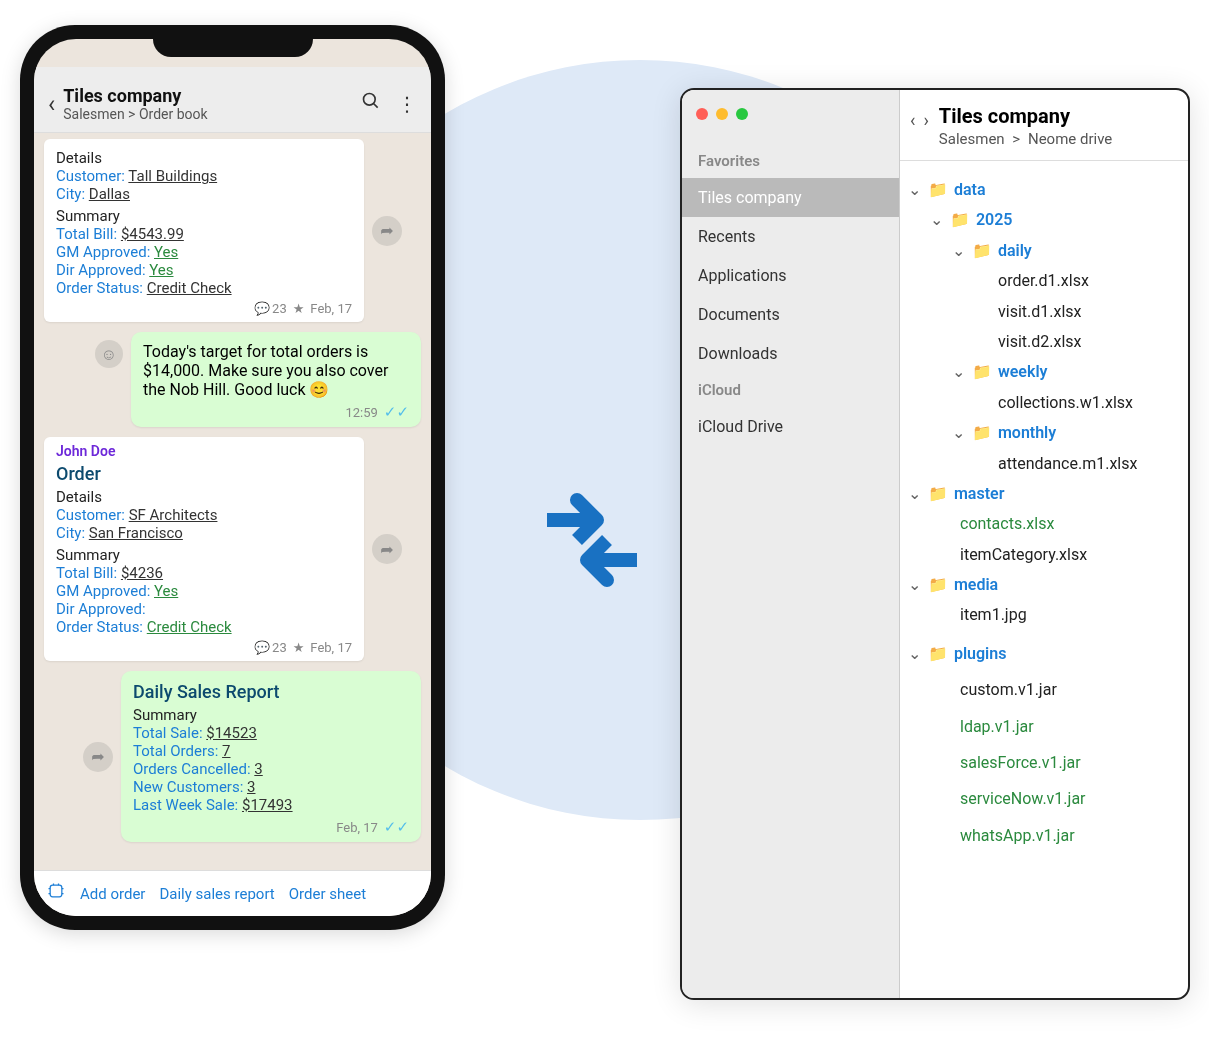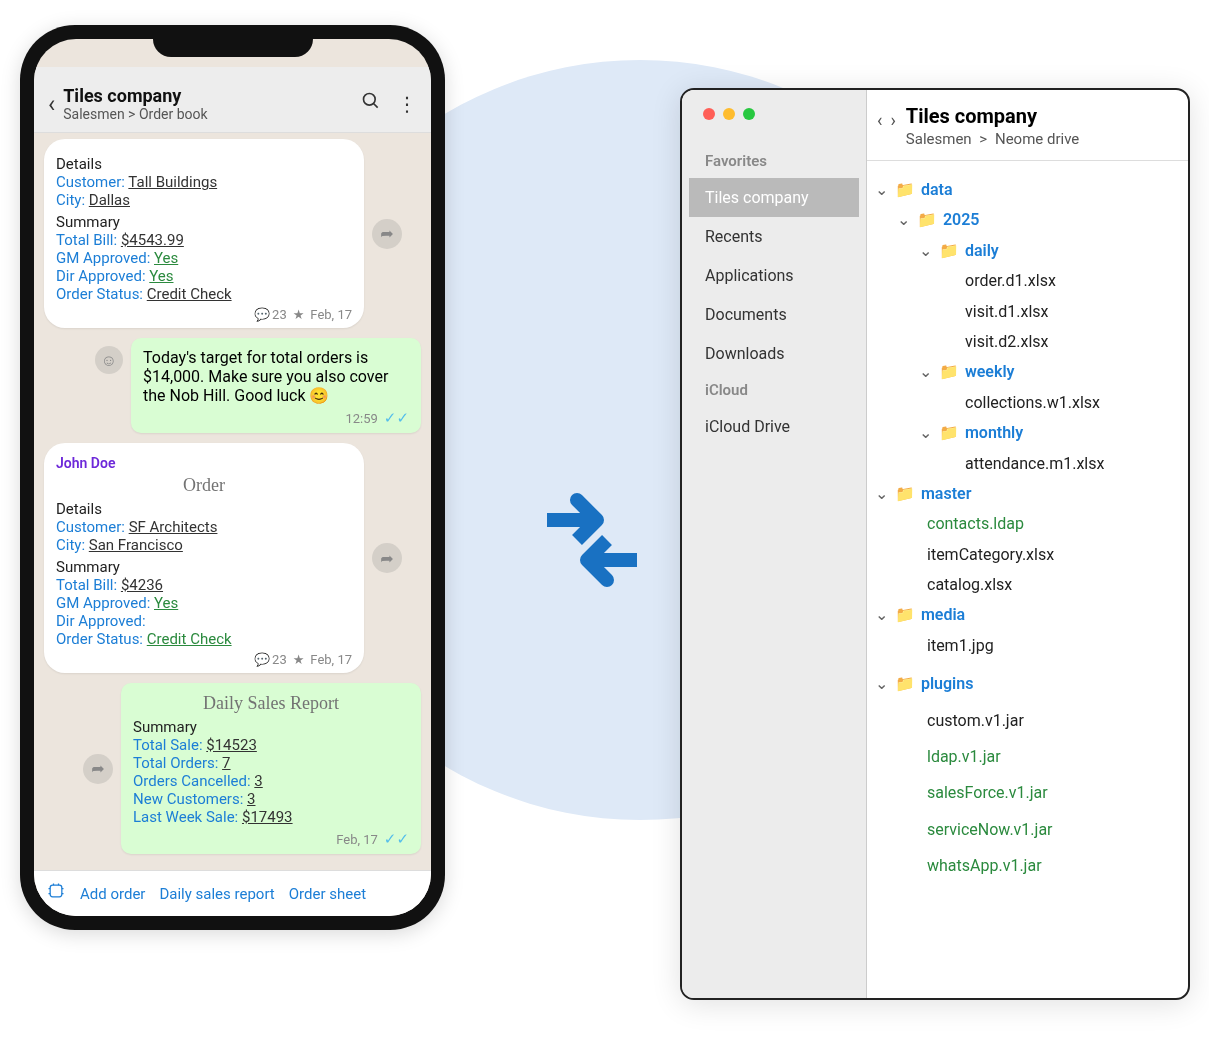--- a/index.html
+++ b/index.html
@@ -14,25 +14,25 @@
 
     .phone-header { background: #ededed; padding: 18px 14px 10px 14px; display: flex; align-items: center; gap: 8px; margin-top: 28px; border-bottom: 1px solid #ddd; }
     .phone-header .back { font-size: 24px; color: #333; cursor: pointer; }
     .phone-header .titles { flex: 1; }
     .phone-header .title { font-size: 18px; font-weight: 700; color: #111; }
     .phone-header .subtitle { font-size: 14px; color: #555; }
     .phone-header .search { font-size: 20px; color: #333; cursor: pointer; margin-right: 8px; }
     .phone-header .menu { font-size: 20px; color: #333; cursor: pointer; }
 
     .chat-area { flex: 1; overflow-y: auto; padding: 6px 10px; background: #ece5dd; }
-    .bubble-white { background: #fff; border-radius: 21px; padding: 12px 12px 6px 12px; margin-bottom: 10px; box-shadow: 0 1px 2px rgba(0,0,0,0.08); position: relative; max-width: 320px; }
+    .bubble-white { background: #fff; border-radius: 6px; padding: 6px 12px 6px 12px; margin-bottom: 10px; box-shadow: 0 1px 2px rgba(0,0,0,0.08); position: relative; max-width: 320px; }
     .bubble-green { background: #d9fdd3; border-radius: 10px; padding: 10px 12px 6px 12px; margin-bottom: 10px; box-shadow: 0 1px 2px rgba(0,0,0,0.08); position: relative; max-width: 290px; margin-left: auto; }
     .bubble-green-wide { background: #d9fdd3; border-radius: 10px; padding: 10px 12px 6px 12px; margin-bottom: 10px; box-shadow: 0 1px 2px rgba(0,0,0,0.08); position: relative; max-width: 300px; margin-left: auto; }
 
-    .order-header { text-align: center; font-size: 18px; font-weight: 500; color: #737373; margin-bottom: 2px; font-family: Liberation Serif, serif; }
+    .order-header { text-align: left; font-size: 18px; font-weight: 500; color: #0c4a6e; margin-bottom: 2px; }
     .section-label { font-size: 15px; color: #222; margin-top: 4px; }
     .kv { font-size: 15px; }
     .kv .k { color: #1c7ed6; text-align: right; }
     .kv .v { color: #333; text-decoration: underline; }
     .kv .v.green { color: #2b8a3e; text-align: center; }
     .sender { color: #6d28d9; font-weight: 600; font-size: 14px; margin-bottom: 4px; }
     .bubble-meta { display: flex; justify-content: flex-end; align-items: center; gap: 6px; font-size: 13px; color: #888; margin-top: 4px; }
     .bubble-meta .count { display: flex; align-items: center; gap: 2px; }
     .bubble-meta .star { color: #888; }
     .check-double { color: #53bdeb; font-size: 15px; }
@@ -42,21 +42,21 @@
 
     .phone-footer { background: #fff; border-top: 1px solid #ddd; padding: 10px 12px; display: flex; align-items: center; gap: 14px; font-size: 15px; }
     .phone-footer .brain-icon { color: #1c7ed6; font-size: 20px; }
     .phone-footer a { color: #1c7ed6; text-decoration: none; cursor: pointer; }
 
     
     .sync { position: absolute; left: 522px; top: 480px; z-index: 3; }
 
     
     .finder { position: absolute; left: 680px; top: 88px; width: 510px; height: 912px; background: #fff; border: 2px solid #222; border-radius: 14px; z-index: 2; box-shadow: 0 4px 30px rgba(0,0,0,0.12); display: flex; overflow: hidden; }
-    .finder-sidebar { width: 185px; background: #ececec; border-right: 1px solid #ccc; padding: 18px 7px; display: flex; flex-direction: column; }
+    .finder-sidebar { width: 218px; background: #ececec; border-right: 1px solid #ccc; padding: 18px 0; display: flex; flex-direction: column; }
     .traffic { display: flex; gap: 8px; padding-left: 14px; margin-bottom: 24px; }
     .traffic .dot { width: 12px; height: 12px; border-radius: 50%; }
     .dot.r { background: #ff5f57; }
     .dot.y { background: #febc2e; }
     .dot.g { background: #28c840; }
     .side-label { color: #888; font-size: 15px; font-weight: 600; padding: 8px 16px; }
     .side-item { padding: 10px 16px; font-size: 16px; color: #333; cursor: pointer; }
     .side-item.active { background: #bababa; color: #fff; }
 
     .finder-main { flex: 1; display: flex; flex-direction: column; }
@@ -270,28 +270,25 @@
       <div class="tree-row file-indent-3">
           <span class="label file-name">attendance.m1.xlsx</span>
         </div>
 
       <div class="tree-row indent-0">
           <span class="chev">⌄</span>
           <span class="folder-ico">📁</span>
           <span class="label blue">master</span>
         </div>
       <div class="tree-row file-indent-1">
-          <span class="label file-green">contacts.ldap</span>
+          <span class="label file-green">contacts.xlsx</span>
         </div>
       <div class="tree-row file-indent-1">
           <span class="label file-name">itemCategory.xlsx</span>
         </div>
-      <div class="tree-row file-indent-1">
-          <span class="label file-name">catalog.xlsx</span>
-        </div>
 
       <div class="tree-row indent-0">
           <span class="chev">⌄</span>
           <span class="folder-ico">📁</span>
           <span class="label blue">media</span>
         </div>
       <div class="tree-row file-indent-1">
           <span class="label file-name">item1.jpg</span>
         </div>
 

